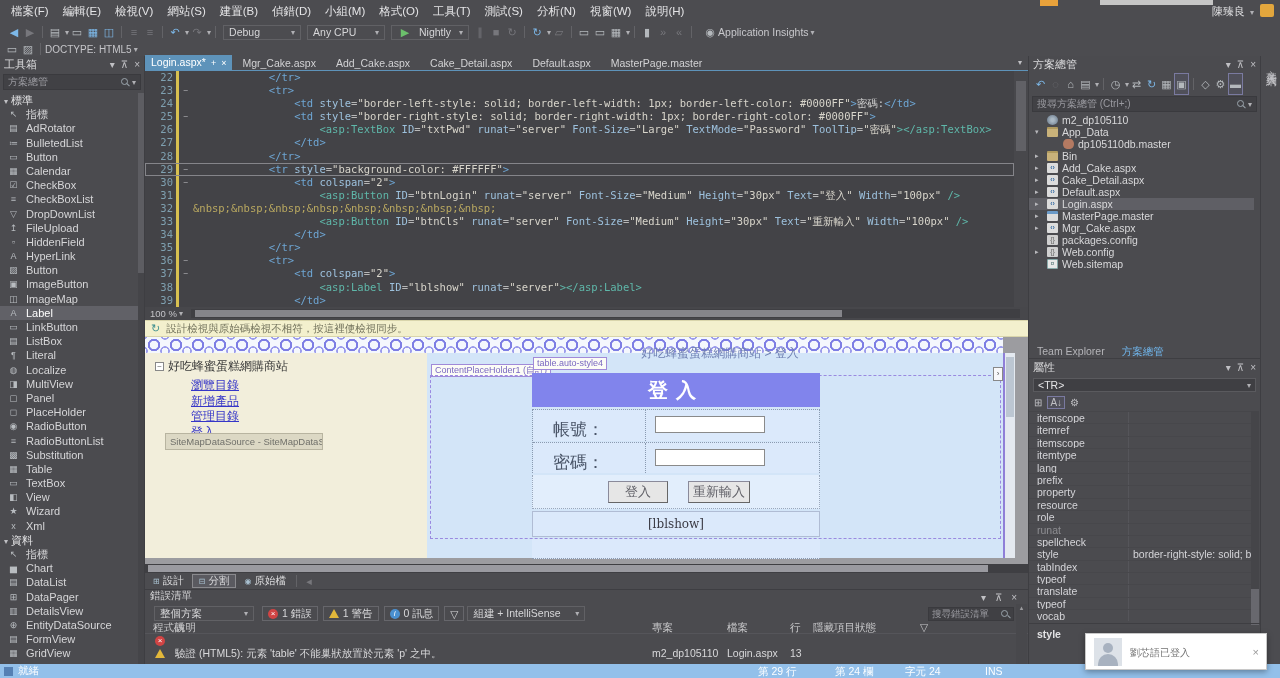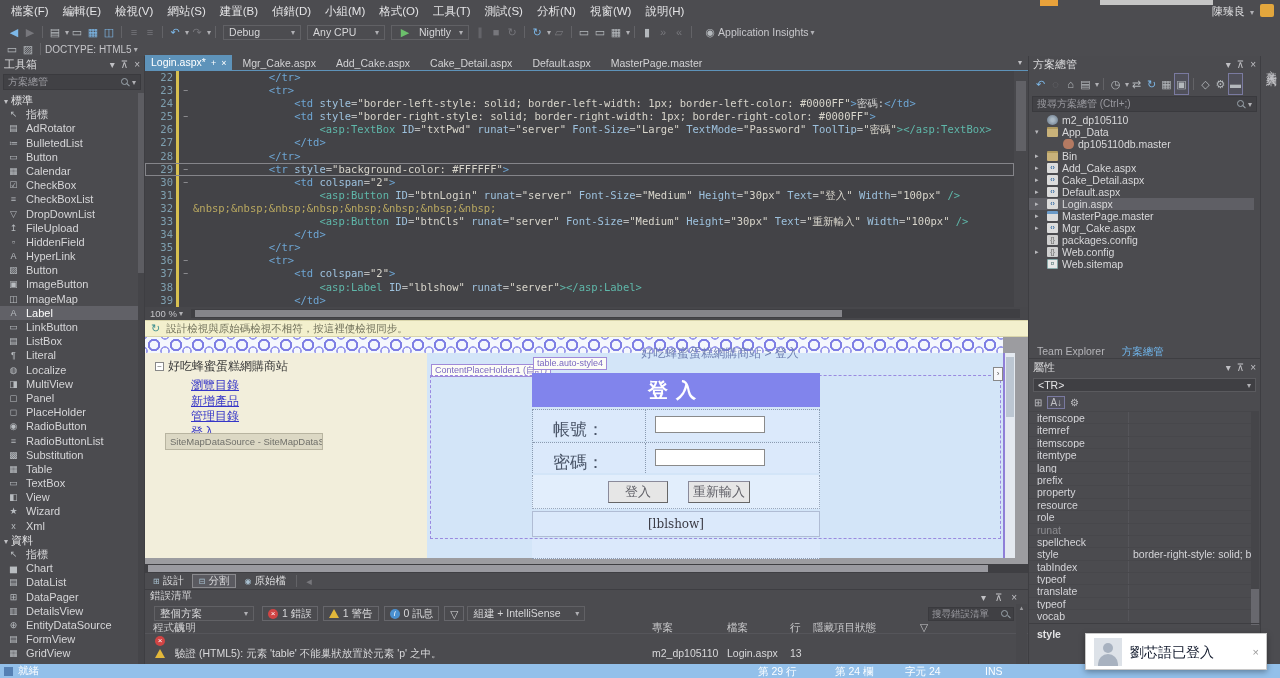--- a/index.html
+++ b/index.html
@@ -148,21 +148,21 @@
 #righttab-label{position:absolute;left:4px;top:6px;writing-mode:vertical-rl;font-size:10.5px;color:#c2c2c6;letter-spacing:2px}
 
 #statusbar{left:0;top:664px;width:1280px;height:14px;background:#93c0ea;color:#fbfdff;font-size:10.5px;display:flex;align-items:center}
 #sb-icon{width:9px;height:9px;background:#5580b4;margin:0 5px 0 4px}
 .sb-right{position:absolute;top:0;line-height:14px}
 
 #notify{left:1085px;top:633px;width:182px;height:37px;background:#fff;border:1px solid #c8c8c8;box-shadow:0 2px 6px rgba(0,0,0,.35);z-index:50}
 #notify-avatar{position:absolute;left:8px;top:4px;width:28px;height:28px;background:#dde2e8;overflow:hidden}
 #notify-avatar::before{content:"";position:absolute;left:9px;top:5px;width:10px;height:10px;border-radius:50%;background:#a8b2c0}
 #notify-avatar::after{content:"";position:absolute;left:4px;top:16px;width:20px;height:14px;border-radius:10px 10px 0 0;background:#a8b2c0}
-#notify-text{position:absolute;left:44px;top:0;line-height:37px;color:#0f172a;font-size:14px}
+#notify-text{position:absolute;left:44px;top:0;line-height:37px;color:#737373;font-size:10px}
 #notify-close{position:absolute;right:7px;top:0;line-height:37px;color:#999;font-size:11px}
 </style>
 </head>
 <body>
 
 <div id="menubar" class="abs">
     <span class="menu-item">檔案(F)</span>
     <span class="menu-item">編輯(E)</span>
     <span class="menu-item">檢視(V)</span>
     <span class="menu-item">網站(S)</span>

